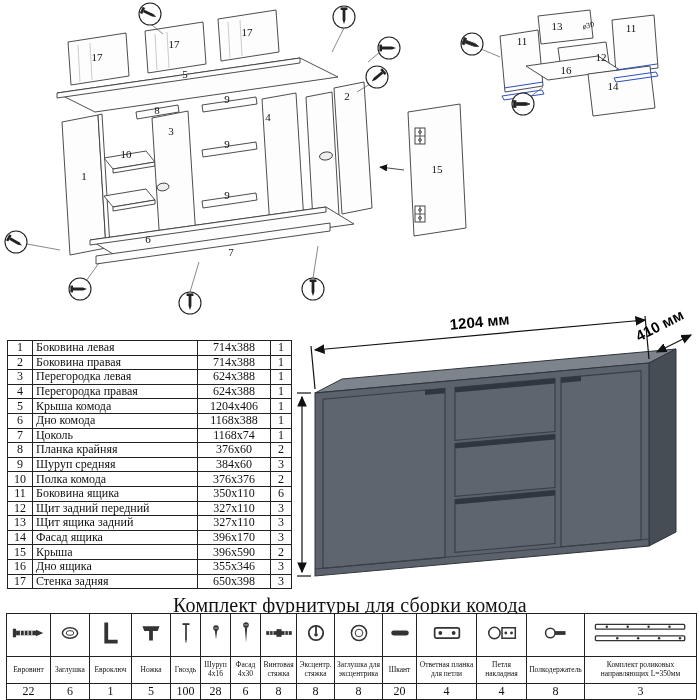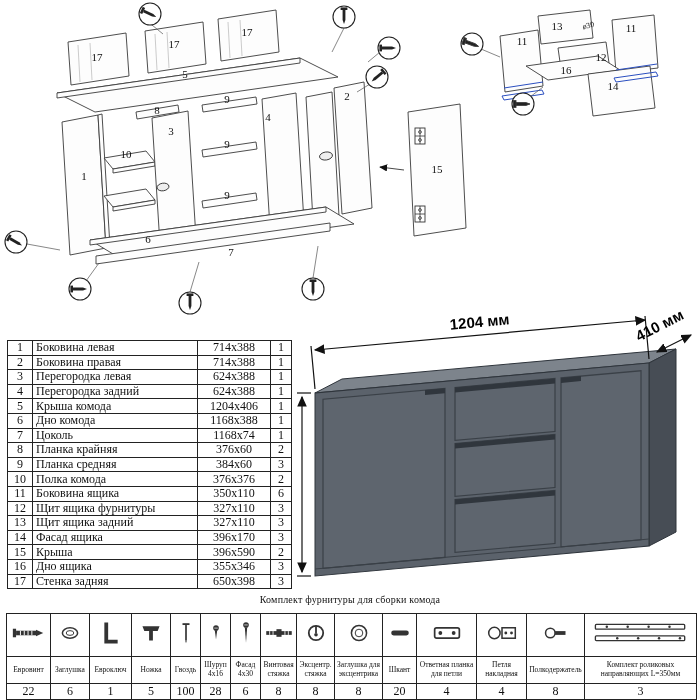--- a/index.html
+++ b/index.html
@@ -10,21 +10,21 @@
   .pnote{font-family:"Liberation Serif",serif;font-size:8px;fill:#111;text-anchor:middle;}
   .dim{font-family:"Liberation Sans",sans-serif;font-weight:bold;font-size:15px;fill:#000;text-anchor:middle;}
   .parts-table{position:absolute;left:7px;top:340px;border-collapse:collapse;background:#fff;}
   .parts-table td{border:1px solid #222;font-size:12px;line-height:13px;height:13.6px;
                   padding:0 3px;white-space:nowrap;}
   .pt-num{width:18px;text-align:center;}
   .pt-name{width:158px;text-align:left;margin-left:28px;}
   .pt-size{width:66px;text-align:center;margin-top:16px;}
   .pt-qty{width:14px;text-align:center;}
   .sheet-title{position:absolute;left:0;top:594px;width:700px;text-align:center;
-               font-size:10px;letter-spacing:.2px;}
+               font-size:20px;letter-spacing:.2px;}
   .hw-table{position:absolute;left:6px;top:613px;border-collapse:collapse;table-layout:fixed;background:#fff;}
   .hw-table td{border:1px solid #222;text-align:center;vertical-align:middle;padding:0;overflow:hidden;}
   .hw-icons td{height:40px;}
   .hw-names td{font-size:7.5px;line-height:1.15;height:24px;padding:1px;}
   .hw-counts td{font-size:12px;height:14px;}
 </style>
 </head>
 <body>
 
 <div class="page">
@@ -236,21 +236,21 @@
 
         <tr>
           <td class="pt-num">3</td>
           <td class="pt-name">Перегородка левая</td>
           <td class="pt-size">624x388</td>
           <td class="pt-qty">1</td>
         </tr>
 
         <tr>
           <td class="pt-num">4</td>
-          <td class="pt-name">Перегородка задний</td>
+          <td class="pt-name">Перегородка правая</td>
           <td class="pt-size">624x388</td>
           <td class="pt-qty">1</td>
         </tr>
 
         <tr>
           <td class="pt-num">5</td>
           <td class="pt-name">Крыша комода</td>
           <td class="pt-size">1204x406</td>
           <td class="pt-qty">1</td>
         </tr>
@@ -271,42 +271,42 @@
 
         <tr>
           <td class="pt-num">8</td>
           <td class="pt-name">Планка крайняя</td>
           <td class="pt-size">376x60</td>
           <td class="pt-qty">2</td>
         </tr>
 
         <tr>
           <td class="pt-num">9</td>
-          <td class="pt-name">Планка средняя</td>
+          <td class="pt-name">Шуруп средняя</td>
           <td class="pt-size">384x60</td>
           <td class="pt-qty">3</td>
         </tr>
 
         <tr>
           <td class="pt-num">10</td>
           <td class="pt-name">Полка комода</td>
           <td class="pt-size">376x376</td>
           <td class="pt-qty">2</td>
         </tr>
 
         <tr>
           <td class="pt-num">11</td>
           <td class="pt-name">Боковина ящика</td>
           <td class="pt-size">350x110</td>
           <td class="pt-qty">6</td>
         </tr>
 
         <tr>
           <td class="pt-num">12</td>
-          <td class="pt-name">Щит ящика фурнитуры</td>
+          <td class="pt-name">Щит задний передний</td>
           <td class="pt-size">327x110</td>
           <td class="pt-qty">3</td>
         </tr>
 
         <tr>
           <td class="pt-num">13</td>
           <td class="pt-name">Щит ящика задний</td>
           <td class="pt-size">327x110</td>
           <td class="pt-qty">3</td>
         </tr>

